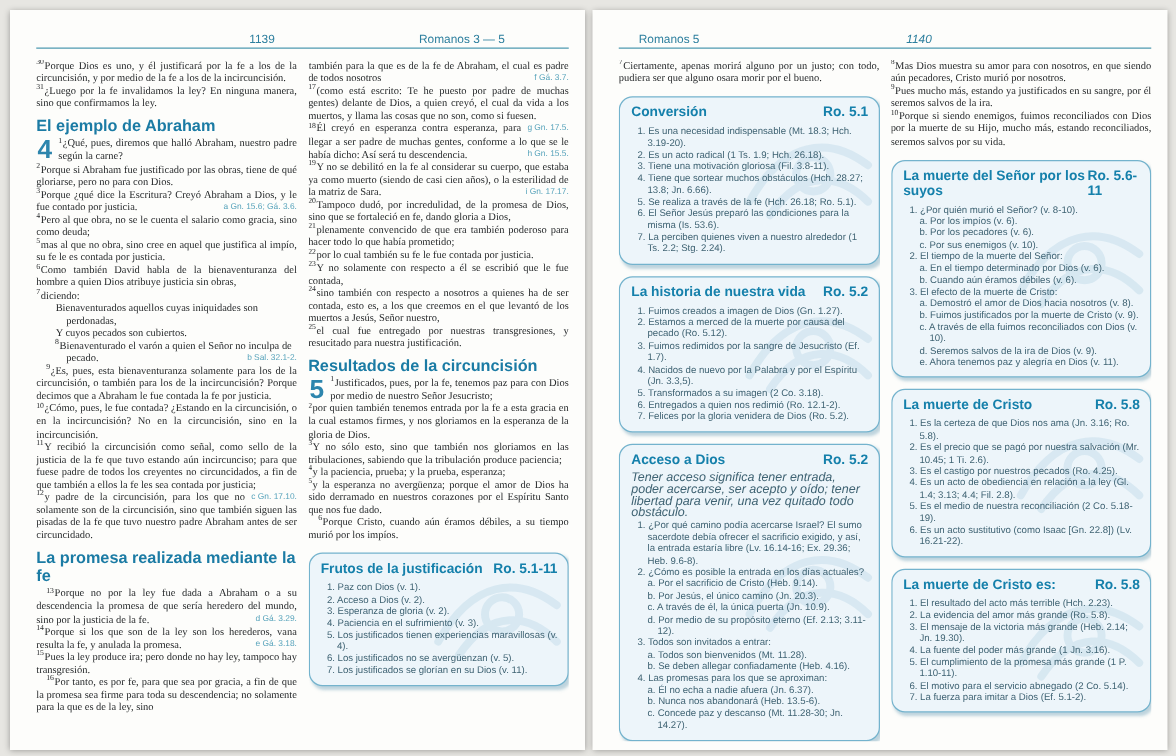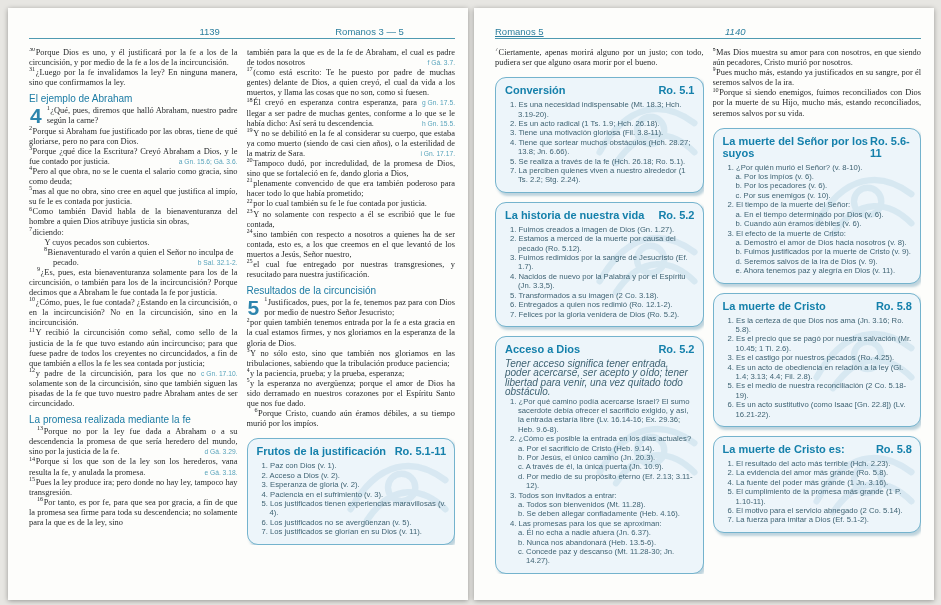--- a/index.html
+++ b/index.html
@@ -21,40 +21,40 @@
   .pg-header {
     position: relative; height: 15px;
     border-bottom: 1.5px solid #4f9ab1;
     margin-bottom: 9px;
     font-family: "Liberation Sans", sans-serif;
     font-size: 9.5px; color: #2d7f9e;
   }
   .pg-header span { position: absolute; bottom: 1px; white-space: nowrap; }
   .pos-num-left   { left: 40%; }
   .pos-title-left { right: 12%; }
-  .pos-title-right{ left: 0; text-decoration: underline; }
+  .pos-title-right{ left: 16px; }
   .pos-num-right  { left: 54%; font-style: italic; }
 
   .cols { display: flex; gap: 9px; }
   .col { flex: 1 1 0; min-width: 0; overflow: hidden; }
 
   .verse { font-size: 8.4px; line-height: 10.1px; text-align: justify; color: #26292b; }
   .vn { font-size: 6.2px; vertical-align: super; line-height: 0; margin-right: .5px; }
   .xref {
     float: right; font-size: 6.7px; line-height: 10.1px;
     color: #57a3bb; padding-left: 5px;
     font-family: "Liberation Sans", sans-serif;
   }
   .poem { padding-left: 24px; text-indent: -9px; text-align: left; }
   .ind  { text-indent: 8px; }
 
   .sect-heading {
     font-family: "Liberation Sans", sans-serif;
-    font-weight: normal; color: #1b7ba4;
-    font-size: 10px; margin: 5px 0 2px;
+    font-weight: bold; color: #1b7ba4;
+    font-size: 13px; margin: 5px 0 2px;
   }
   .chap-start { overflow: visible; }
   .dropcap {
     float: left;
     font-family: "Liberation Sans", sans-serif;
     font-weight: bold; font-size: 21px;
     line-height: 17px; height: 19px;
     color: #2d85ad; margin: 1px 5px 0 1px;
   }
 
@@ -119,20 +119,21 @@
 
         <p class="verse"><sup class="vn">2</sup><span class="vt">Porque si Abraham fue justificado por las obras, tiene de qué gloriarse, pero no para con Dios.</span><span class="xref"></span></p>
             <p class="verse"><sup class="vn">3</sup><span class="vt">Porque ¿qué dice la Escritura? Creyó Abraham a Dios, y le fue contado por justicia.</span><span class="xref">a Gn. 15.6; Gá. 3.6.</span></p>
             <p class="verse"><sup class="vn">4</sup><span class="vt">Pero al que obra, no se le cuenta el salario como gracia, sino como deuda;</span><span class="xref"></span></p>
             <p class="verse"><sup class="vn">5</sup><span class="vt">mas al que no obra, sino cree en aquel que justifica al impío, su fe le es contada por justicia.</span><span class="xref"></span></p>
             <p class="verse"><sup class="vn">6</sup><span class="vt">Como también David habla de la bienaventuranza del hombre a quien Dios atribuye justicia sin obras,</span><span class="xref"></span></p>
             <p class="verse"><sup class="vn">7</sup><span class="vt">diciendo:</span><span class="xref"></span></p>
           </div>
         <div>
 
+        <p class="verse poem"><sup class="vn"></sup><span class="vt">Bienaventurados aquellos cuyas iniquidades son perdonadas,</span><span class="xref"></span></p>
             <p class="verse poem"><sup class="vn"></sup><span class="vt">Y cuyos pecados son cubiertos.</span><span class="xref"></span></p>
             <p class="verse poem"><sup class="vn">8</sup><span class="vt">Bienaventurado el varón a quien el Señor no inculpa de pecado.</span><span class="xref">b Sal. 32.1-2.</span></p>
           </div>
         <div>
 
         <p class="verse ind"><sup class="vn">9</sup><span class="vt">¿Es, pues, esta bienaventuranza solamente para los de la circuncisión, o también para los de la incircuncisión? Porque decimos que a Abraham le fue contada la fe por justicia.</span><span class="xref"></span></p>
             <p class="verse"><sup class="vn">10</sup><span class="vt">¿Cómo, pues, le fue contada? ¿Estando en la circuncisión, o en la incircuncisión? No en la circuncisión, sino en la incircuncisión.</span><span class="xref"></span></p>
             <p class="verse"><sup class="vn">11</sup><span class="vt">Y recibió la circuncisión como señal, como sello de la justicia de la fe que tuvo estando aún incircunciso; para que fuese padre de todos los creyentes no circuncidados, a fin de que también a ellos la fe les sea contada por justicia;</span><span class="xref">c Gn. 17.10.</span></p>
             <p class="verse"><sup class="vn">12</sup><span class="vt">y padre de la circuncisión, para los que no solamente son de la circuncisión, sino que también siguen las pisadas de la fe que tuvo nuestro padre Abraham antes de ser circuncidado.</span><span class="xref"></span></p>
           </div>
@@ -223,20 +224,21 @@
             <span>Conversión</span>
             <span>Ro. 5.1</span>
           </div>
           <div class="sbox-body">
 
           <div class="bitem">1. Es una necesidad indispensable (Mt. 18.3; Hch. 3.19-20).</div>
               <div class="bitem">2. Es un acto radical (1 Ts. 1.9; Hch. 26.18).</div>
               <div class="bitem">3. Tiene una motivación gloriosa (Fil. 3.8-11).</div>
               <div class="bitem">4. Tiene que sortear muchos obstáculos (Hch. 28.27; 13.8; Jn. 6.66).</div>
               <div class="bitem">5. Se realiza a través de la fe (Hch. 26.18; Ro. 5.1).</div>
+              <div class="bitem">6. El Señor Jesús preparó las condiciones para la misma (Is. 53.6).</div>
               <div class="bitem">7. La perciben quienes viven a nuestro alrededor (1 Ts. 2.2; Stg. 2.24).</div>
             </div>
         </div>
 
         <div class="sbox">
           <svg class="wm" viewBox="0 0 120 90" aria-hidden="true">
             <path d="M8 64 C38 10, 78 6, 112 32"></path>
             <path d="M26 76 C54 34, 88 40, 112 64"></path>
             <circle cx="64" cy="40" r="15"></circle>
           </svg>
@@ -309,20 +311,21 @@
           <div class="bitem">1. ¿Por quién murió el Señor? (v. 8-10).</div>
               <div class="bitem sub">a. Por los impíos (v. 6).</div>
               <div class="bitem sub">b. Por los pecadores (v. 6).</div>
               <div class="bitem sub">c. Por sus enemigos (v. 10).</div>
               <div class="bitem">2. El tiempo de la muerte del Señor:</div>
               <div class="bitem sub">a. En el tiempo determinado por Dios (v. 6).</div>
               <div class="bitem sub">b. Cuando aún éramos débiles (v. 6).</div>
               <div class="bitem">3. El efecto de la muerte de Cristo:</div>
               <div class="bitem sub">a. Demostró el amor de Dios hacia nosotros (v. 8).</div>
               <div class="bitem sub">b. Fuimos justificados por la muerte de Cristo (v. 9).</div>
+              <div class="bitem sub">c. A través de ella fuimos reconciliados con Dios (v. 10).</div>
               <div class="bitem sub">d. Seremos salvos de la ira de Dios (v. 9).</div>
               <div class="bitem sub">e. Ahora tenemos paz y alegría en Dios (v. 11).</div>
             </div>
         </div>
 
         <div class="sbox">
           <svg class="wm" viewBox="0 0 120 90" aria-hidden="true">
             <path d="M8 64 C38 10, 78 6, 112 32"></path>
             <path d="M26 76 C54 34, 88 40, 112 64"></path>
             <circle cx="64" cy="40" r="15"></circle>
@@ -349,20 +352,21 @@
             <circle cx="64" cy="40" r="15"></circle>
           </svg>
           <div class="sbox-hd">
             <span>La muerte de Cristo es:</span>
             <span>Ro. 5.8</span>
           </div>
           <div class="sbox-body">
 
           <div class="bitem">1. El resultado del acto más terrible (Hch. 2.23).</div>
               <div class="bitem">2. La evidencia del amor más grande (Ro. 5.8).</div>
+              <div class="bitem">3. El mensaje de la victoria más grande (Heb. 2.14; Jn. 19.30).</div>
               <div class="bitem">4. La fuente del poder más grande (1 Jn. 3.16).</div>
               <div class="bitem">5. El cumplimiento de la promesa más grande (1 P. 1.10-11).</div>
               <div class="bitem">6. El motivo para el servicio abnegado (2 Co. 5.14).</div>
               <div class="bitem">7. La fuerza para imitar a Dios (Ef. 5.1-2).</div>
             </div>
         </div>
       </div>
 
     </div>
   </div>

